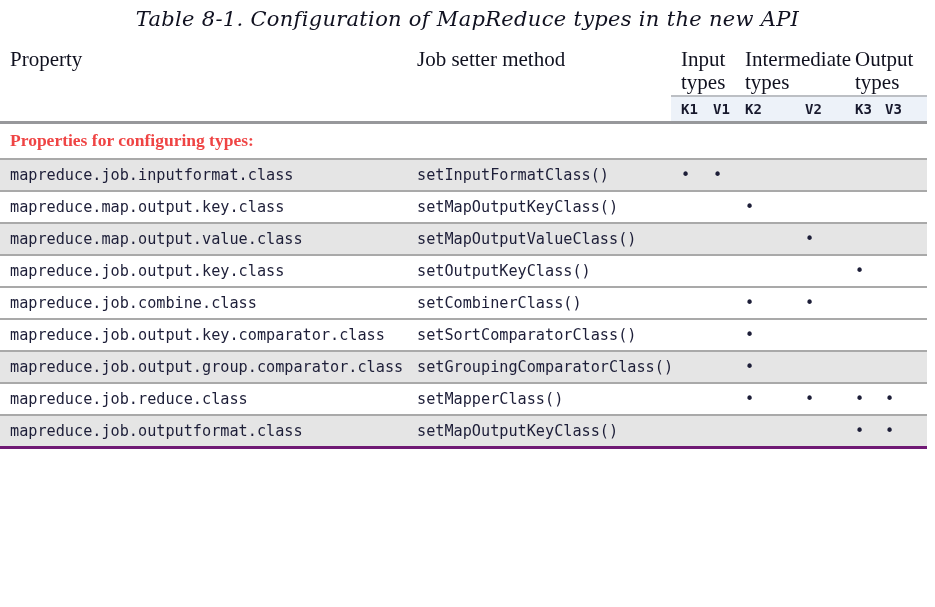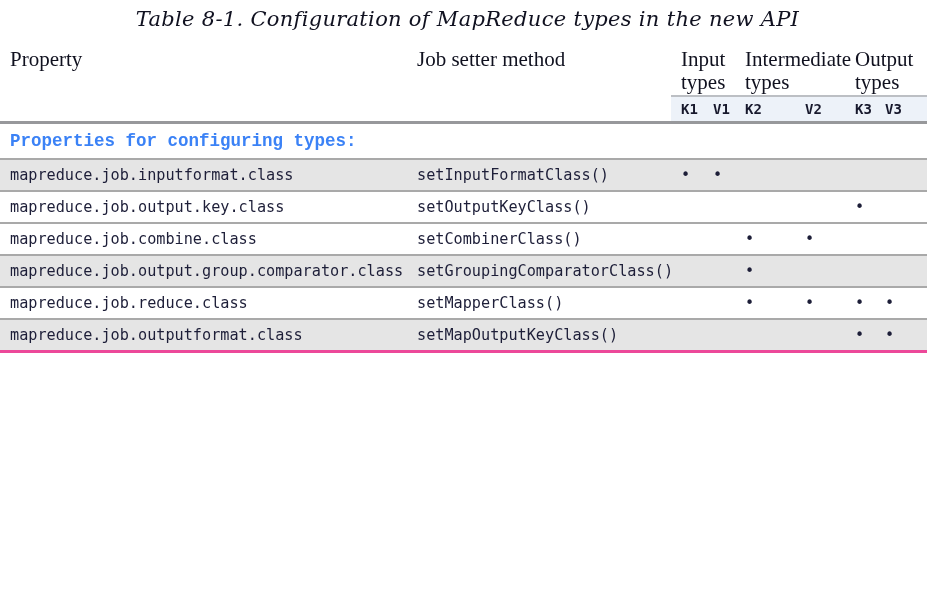--- a/index.html
+++ b/index.html
@@ -39,25 +39,25 @@
   
   tbody td {
     font-family:"DejaVu Sans Mono", "Liberation Mono", monospace;
     font-size:15.2px; white-space:nowrap; overflow:visible;
     height:32px; box-sizing:border-box; vertical-align:middle;
     padding:0 0 0 10px; color:#1d1e38;
     border-top:2px solid #a9a9a9;
   }
   tr.hl td { background:#e5e5e5; }
   tr.sec td {
-    font-family:Liberation Mono, monospace; background:#ffffff;
-    font-weight:bold; font-size:17.5px; color:#3b82f6;
+    font-family:Liberation Serif, serif; background:#ffffff;
+    font-weight:bold; font-size:17.5px; color:#ef4444;
     height:37px; white-space:normal;
   }
-  tbody tr:last-child td { border-bottom:3px solid #ec4899; }
+  tbody tr:last-child td { border-bottom:3px solid #701a75; }
   td.t { padding-left:10px; }
 </style>
 </head>
 <body>
 
 <div class="page">
 
   <div class="table-title">Table 8-1. Configuration of MapReduce types in the new API</div>
 
   <table class="cfg">
@@ -98,36 +98,66 @@
           <td>mapreduce.job.inputformat.class</td>
           <td>setInputFormatClass()</td>
           <td class="t">•</td>
           <td class="t">•</td>
           <td class="t"></td>
           <td class="t"></td>
           <td class="t"></td>
           <td class="t"></td>
         </tr>
         <tr>
+          <td>mapreduce.map.output.key.class</td>
+          <td>setMapOutputKeyClass()</td>
+          <td class="t"></td>
+          <td class="t"></td>
+          <td class="t">•</td>
+          <td class="t"></td>
+          <td class="t"></td>
+          <td class="t"></td>
+        </tr>
+        <tr class="hl">
+          <td>mapreduce.map.output.value.class</td>
+          <td>setMapOutputValueClass()</td>
+          <td class="t"></td>
+          <td class="t"></td>
+          <td class="t"></td>
+          <td class="t">•</td>
+          <td class="t"></td>
+          <td class="t"></td>
+        </tr>
+        <tr>
           <td>mapreduce.job.output.key.class</td>
           <td>setOutputKeyClass()</td>
           <td class="t"></td>
           <td class="t"></td>
           <td class="t"></td>
           <td class="t"></td>
           <td class="t">•</td>
           <td class="t"></td>
         </tr>
         <tr>
           <td>mapreduce.job.combine.class</td>
           <td>setCombinerClass()</td>
           <td class="t"></td>
           <td class="t"></td>
           <td class="t">•</td>
           <td class="t">•</td>
+          <td class="t"></td>
+          <td class="t"></td>
+        </tr>
+        <tr>
+          <td>mapreduce.job.output.key.comparator.class</td>
+          <td>setSortComparatorClass()</td>
+          <td class="t"></td>
+          <td class="t"></td>
+          <td class="t">•</td>
+          <td class="t"></td>
           <td class="t"></td>
           <td class="t"></td>
         </tr>
         <tr class="hl">
           <td>mapreduce.job.output.group.comparator.class</td>
           <td>setGroupingComparatorClass()</td>
           <td class="t"></td>
           <td class="t"></td>
           <td class="t">•</td>
           <td class="t"></td>

